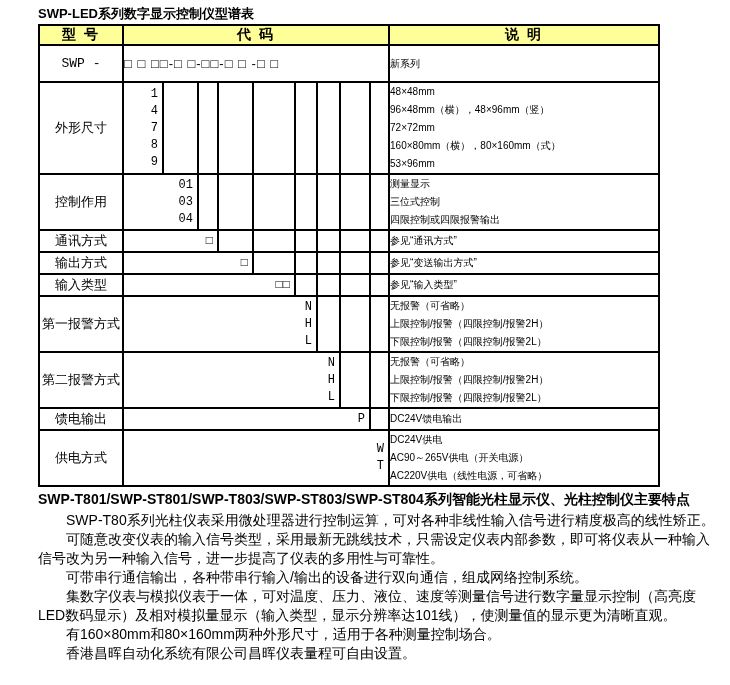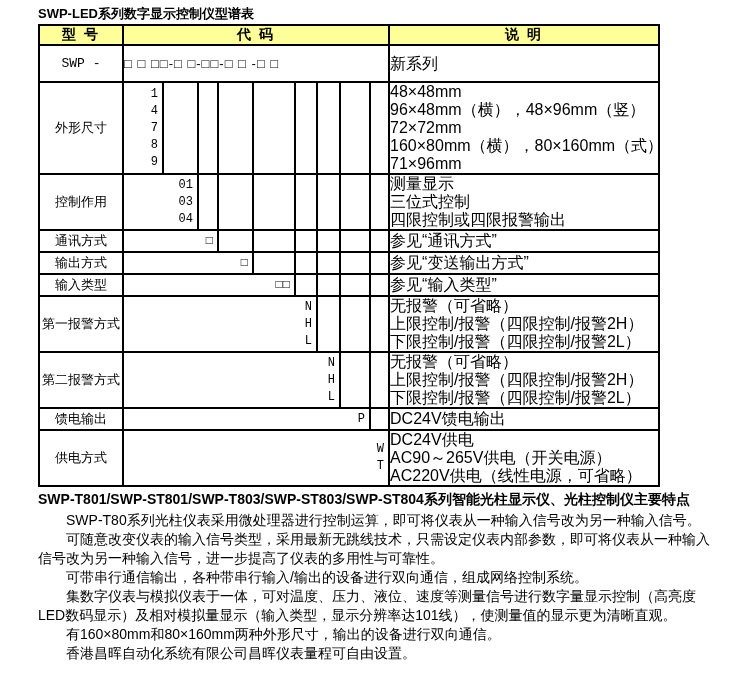--- a/index.html
+++ b/index.html
@@ -41,21 +41,21 @@
     font-size:12px; line-height:17px;
   }
   td.code.right { text-align:right; padding-right:4px; }
   td.code.left  { text-align:left;  padding-left:2px;  }
 
   td.pattern {
     font-size:13px; padding-left:3px; letter-spacing:1px;
     text-align:left; white-space:nowrap;
   }
 
-  td.desc { font-size:16px; line-height:18px; padding-left:3px; text-align:left; }
+  td.desc { font-size:10px; line-height:18px; padding-left:3px; text-align:left; }
   td.desc div { white-space:nowrap; }
 
   .features { width:678px; margin-top:2px; }
   .features-heading { font-size:14px; font-weight:bold; line-height:20px; margin:0 0 2px 0; }
   .features p { margin:0; text-indent:2em; font-size:14px; line-height:19px; }
 </style>
 </head>
 <body>
 
 <div class="page">
@@ -109,21 +109,21 @@
       <td class="code"></td>
       <td class="code"></td>
       <td class="code"></td>
       <td class="code"></td>
       <td class="code"></td>
       <td class="desc">
         <div>48×48mm</div>
         <div>96×48mm（横），48×96mm（竖）</div>
         <div>72×72mm</div>
         <div>160×80mm（横），80×160mm（式）</div>
-        <div>71×96mm</div>
+        <div>53×96mm</div>
       </td>
     </tr>
 
     <tr class="r-control">
       <td class="label">控制作用</td>
       <td class="code right" colspan="3">
         <div>01</div>
         <div>03</div>
         <div>04</div>
       </td>
@@ -240,22 +240,22 @@
         <div>DC24V供电</div>
         <div>AC90～265V供电（开关电源）</div>
         <div>AC220V供电（线性电源，可省略）</div>
       </td>
     </tr>
   </tbody>
     </table>
 
   <div class="features">
     <div class="features-heading">SWP-T801/SWP-ST801/SWP-T803/SWP-ST803/SWP-ST804系列智能光柱显示仪、光柱控制仪主要特点</div>
-    <p>SWP-T80系列光柱仪表采用微处理器进行控制运算，即可将仪表从一种输入信号改为另一种输入信号。</p>
+    <p>SWP-T80系列光柱仪表采用微处理器进行控制运算，可对各种非线性输入信号进行精度极高的线性矫正。</p>
     <p>可随意改变仪表的输入信号类型，采用最新无跳线技术，只需设定仪表内部参数，即可将仪表从一种输入信号改为另一种输入信号，进一步提高了仪表的多用性与可靠性。</p>
     <p>可带串行通信输出，各种带串行输入/输出的设备进行双向通信，组成网络控制系统。</p>
     <p>集数字仪表与模拟仪表于一体，可对温度、压力、液位、速度等测量信号进行数字量显示控制（高亮度LED数码显示）及相对模拟量显示（输入类型，显示分辨率达101线），使测量值的显示更为清晰直观。</p>
-    <p>有160×80mm和80×160mm两种外形尺寸，输出的设备进行双向通信。</p>
+    <p>有160×80mm和80×160mm两种外形尺寸，适用于各种测量控制场合。</p>
     <p>香港昌晖自动化系统有限公司昌晖仪表量程可自由设置。</p>
 
   </div>
 
 </div>
 
 </body></html>

